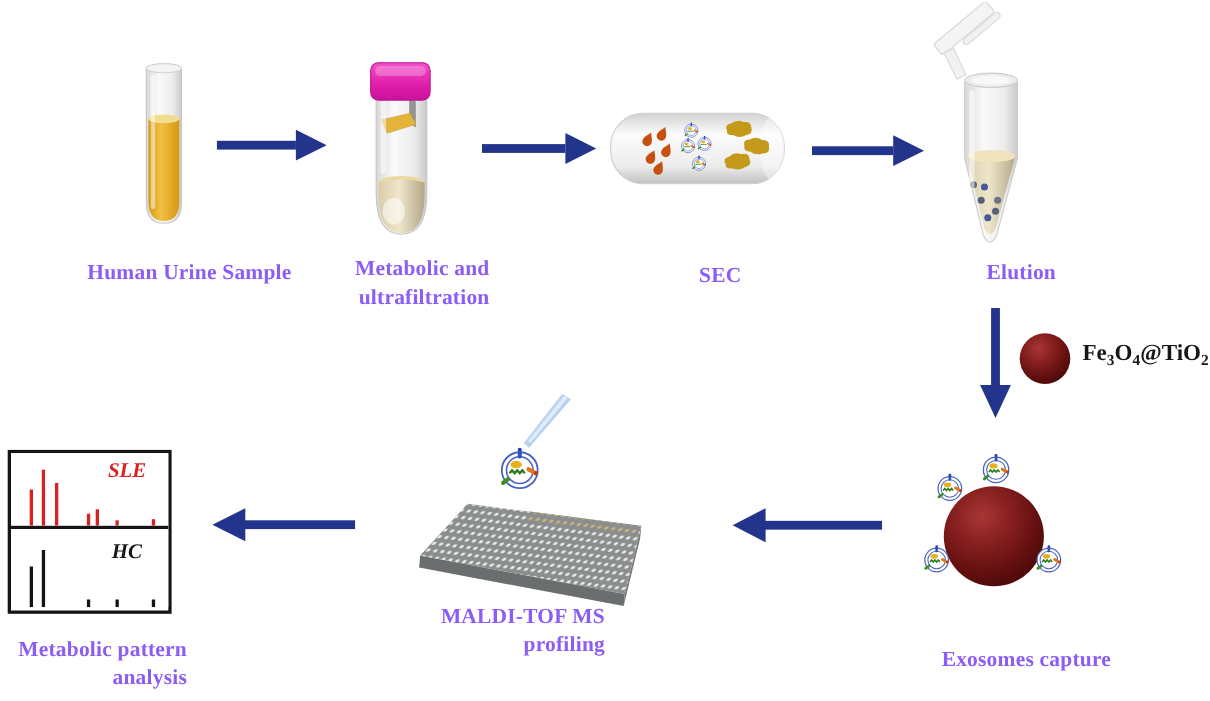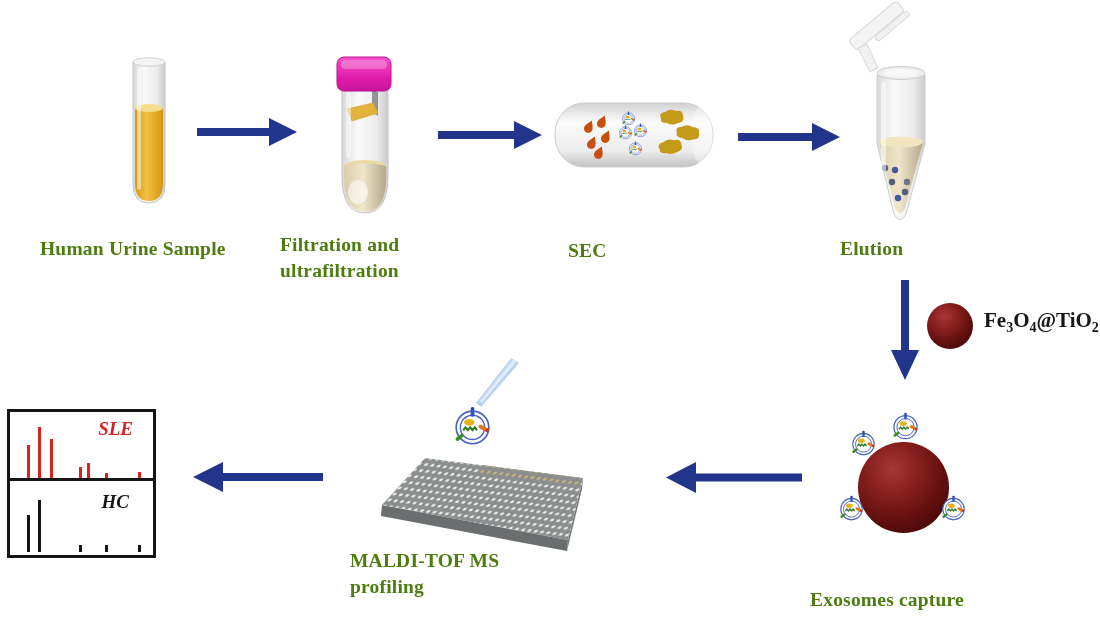--- a/index.html
+++ b/index.html
@@ -1,20 +1,20 @@
 <!DOCTYPE html>
 <html><head>
 <meta charset="utf-8">
 <style>
   html,body{margin:0;padding:0;background:#fff;}
   #canvas{position:relative;width:1100px;height:637px;background:#ffffff;overflow:hidden;
           font-family:"Liberation Serif",serif;}
   .abs{position:absolute;}
-  .step-label{position:absolute;font-weight:bold;font-size:19.5px;line-height:1.32;color:#4d7c0f;
-              text-align:left;white-space:pre-line;letter-spacing:.2px;}
+  .step-label{position:absolute;font-weight:bold;font-size:19.5px;line-height:1.32;color:#8b5cf6;
+              text-align:right;white-space:pre-line;letter-spacing:.2px;}
   .sphere{position:absolute;border-radius:50%;
           background:radial-gradient(circle at 38% 30%, #a83636 0%, #8a2121 28%, #661010 58%, #450707 85%, #3a0505 100%);}
   .formula{position:absolute;font-weight:bold;font-size:21px;color:#161616;text-align:center;}
   .formula sub{font-size:14px;}
   
   #spec-box{position:absolute;left:7px;top:409px;width:149px;height:149px;border:3px solid #151515;
             background:#fff;box-sizing:border-box;font-style:italic;}
   .spec-panel{position:relative;width:100%;box-sizing:border-box;overflow:hidden;background:#fff;}
   #spec-top{height:69px;border-bottom:3px solid #151515;}
   #spec-bottom{height:71px;text-align:right;}
@@ -105,21 +105,21 @@
     <path d="M14 36 L14 126 Q14 163 37 163 Q60 163 60 126 L60 36 Z" fill="url(#gGlass)" stroke="#c6c6c6"></path>
     <polygon points="44,40 50,42 50,66 44,62" fill="#4a4a4a" opacity="0.55"></polygon>
     <polygon points="19,59 45,53 50,63 24,71" fill="#e3b33c" stroke="#c99f2a" stroke-width="0.6"></polygon>
     <ellipse cx="37" cy="116" rx="21" ry="6" fill="#ecd9a0"></ellipse>
     <path d="M16 116 L16 127 Q16 162 37 162 Q58 162 58 127 L58 116 Q37 110 16 116 Z" fill="url(#gCream)"></path>
     <ellipse cx="30" cy="142" rx="10" ry="12" fill="#ffffff" opacity="0.55"></ellipse>
     <rect x="18" y="42" width="5" height="66" rx="2.5" fill="#ffffff" opacity="0.5"></rect>
     <rect x="9" y="7" width="54" height="34" rx="7" fill="url(#gCap)" stroke="#bb1090"></rect>
     <rect x="13" y="10" width="46" height="9" rx="4.5" fill="#ffffff" opacity="0.25"></rect>
   </svg>
-  <div class="step-label" style="left:280px;top:232px;width:165px">Filtration and
+  <div class="step-label" style="left:280px;top:232px;width:165px">Metabolic and
 ultrafiltration</div>
 
   <svg class="abs" style="left:438px;top:120px" width="104" height="30" viewBox="0 0 104 30">
     <rect x="0" y="11" width="76" height="8" fill="#22348c"></rect>
     <polygon points="76,1 104,15 76,29" fill="#22348c"></polygon>
   </svg>
 
   <svg class="abs" style="left:552px;top:98px" width="166" height="76" viewBox="0 0 166 76">
     <rect x="3" y="5" width="158" height="64" rx="29" ry="31" fill="url(#gSEC)" stroke="#cdcdcd"></rect>
     <ellipse cx="150" cy="37" rx="11" ry="29" fill="#ffffff" opacity="0.4"></ellipse>
@@ -238,14 +238,16 @@
       </div>
     <div id="spec-bottom" class="spec-panel">
       <span id="hc-tag" class="spec-tag">HC</span>
     <div class="peak" style="left: 17px; height: 37px; background: rgb(20, 20, 20);"></div>
         <div class="peak" style="left: 28px; height: 52px; background: rgb(20, 20, 20);"></div>
         <div class="peak" style="left: 69px; height: 7px; background: rgb(20, 20, 20);"></div>
         <div class="peak" style="left: 95px; height: 7px; background: rgb(20, 20, 20);"></div>
         <div class="peak" style="left: 128px; height: 7px; background: rgb(20, 20, 20);"></div>
       </div>
   </div>
+  <div class="step-label" style="left:0px;top:578px;width:170px">Metabolic pattern
+analysis</div>
 
 </div>
 
 </body></html>

